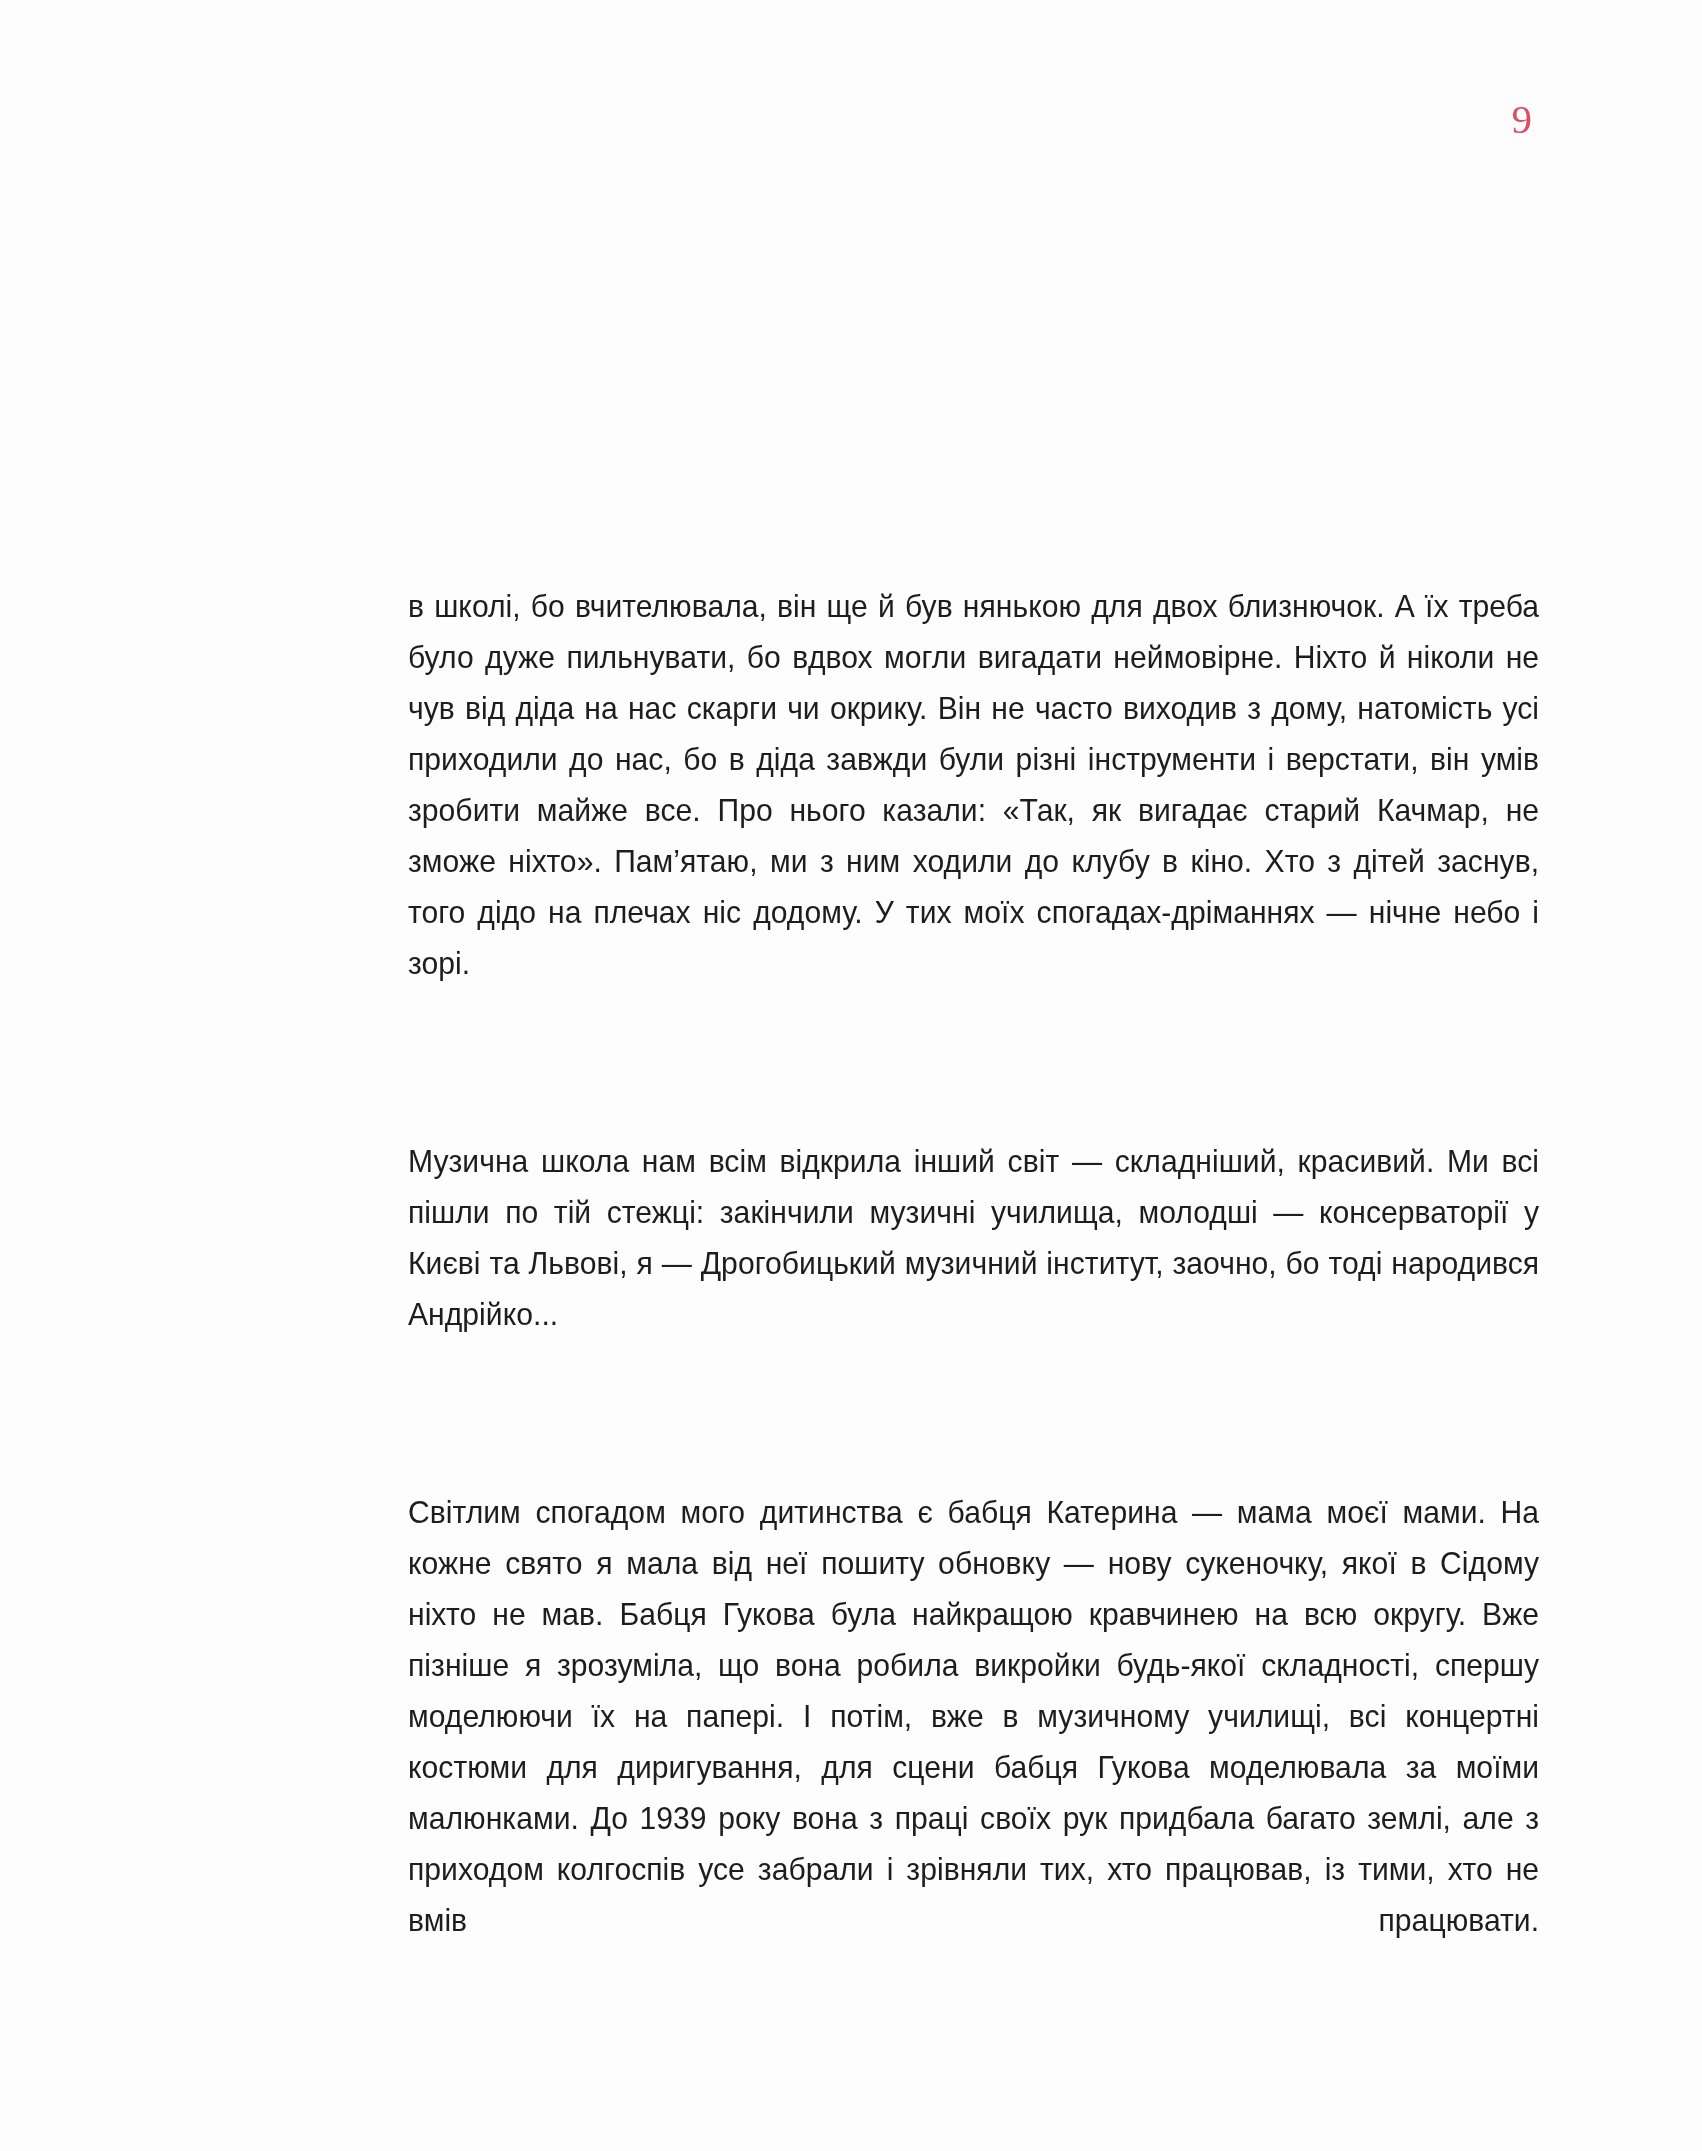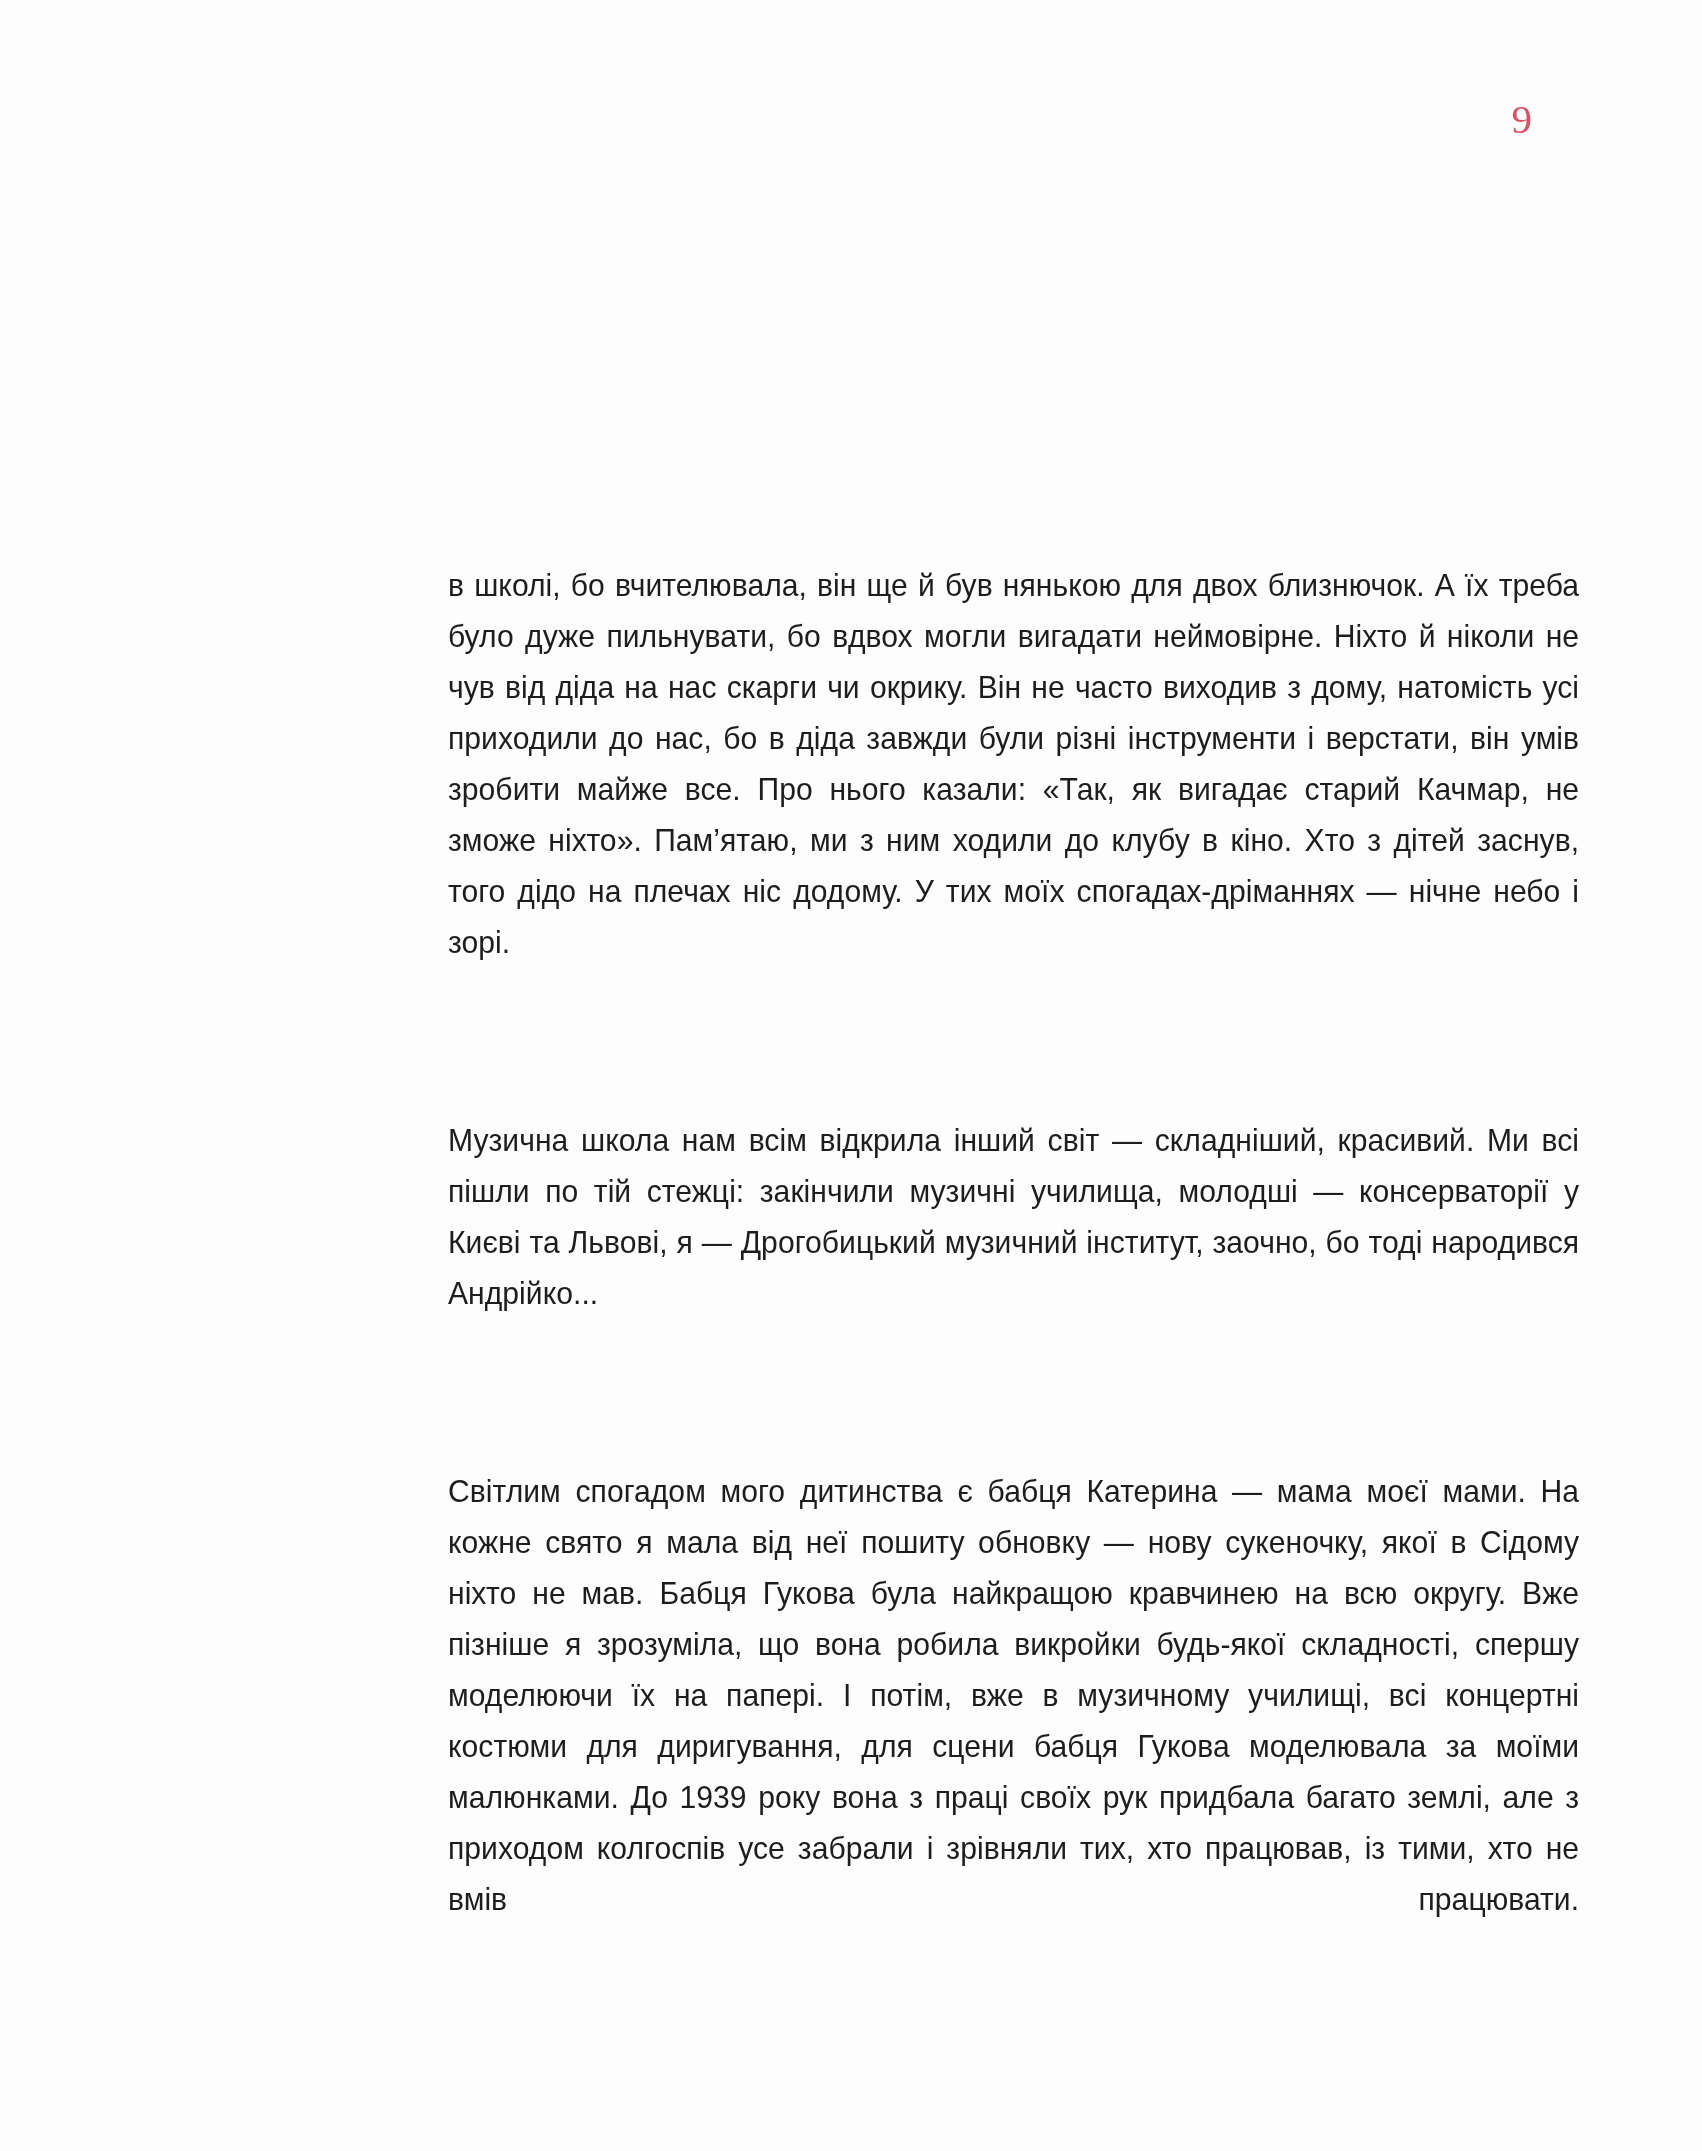--- a/index.html
+++ b/index.html
@@ -30,23 +30,22 @@
     line-height: 1;
     color: #d94f63;
     letter-spacing: 0;
     user-select: none;
   }
 
   
   .textblock {
     position: absolute;
     left: 408px;
-    top: 560px;
+    top: 581px;
     width: 1128px;
-    margin-left: 40px;
   }
 
   .para {
     margin: 0 0 96px 0;
     font-size: 31.5px;
     line-height: 51px;
     color: #1d1d1d;
     text-align: justify;
     text-justify: inter-word;
     

